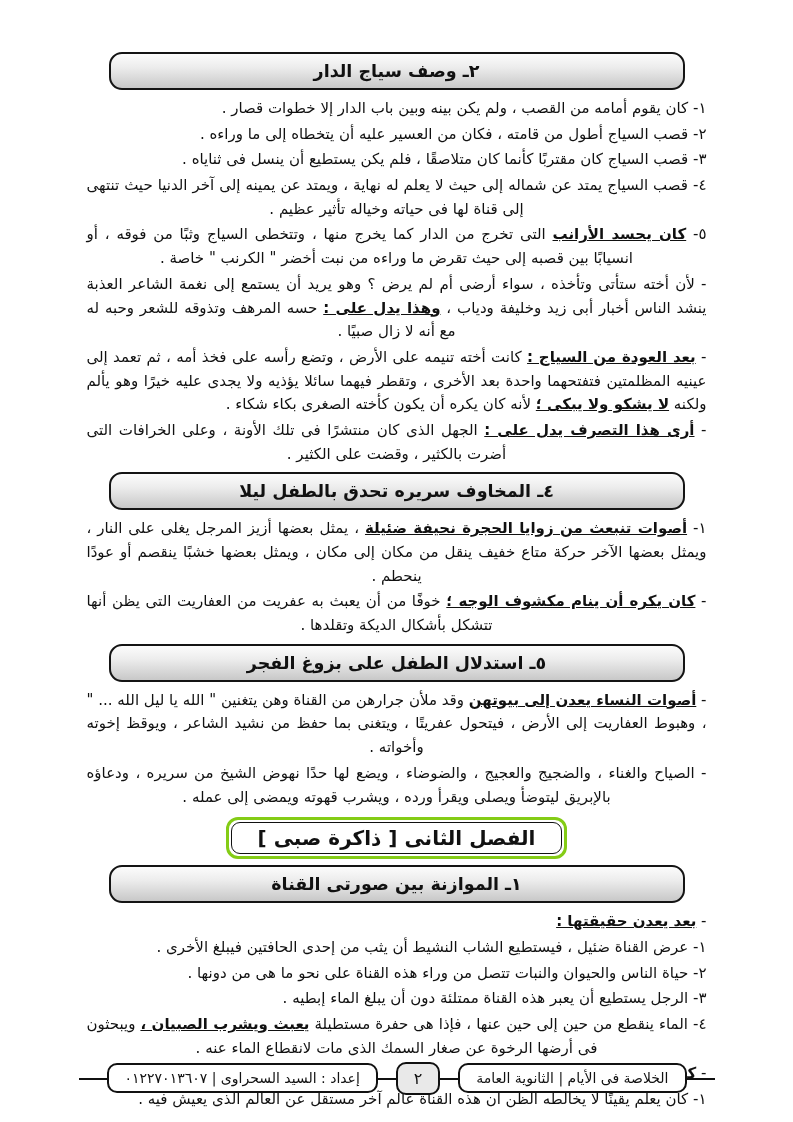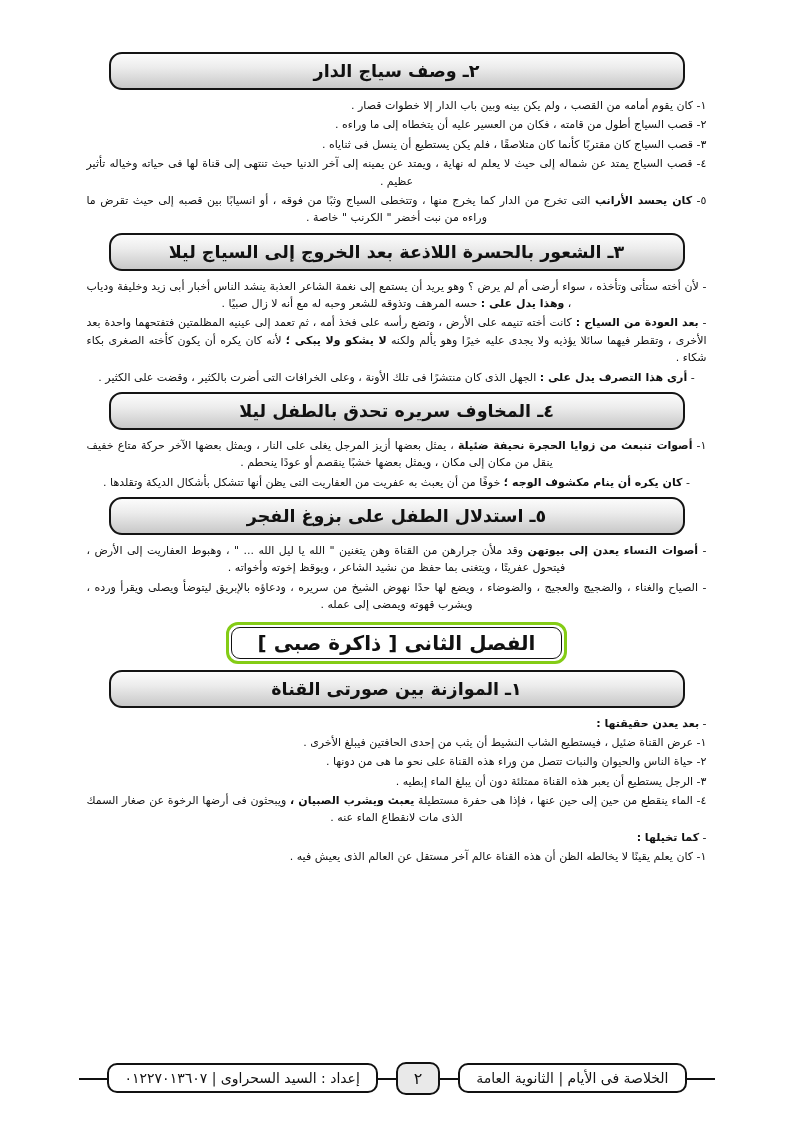--- a/index.html
+++ b/index.html
@@ -23,27 +23,27 @@
     border:2.5px solid #141414;
     border-radius:13px;
     background:linear-gradient(180deg,#fcfcfc 0%,#ececec 40%,#c8c8c8 100%);
     text-align:center;
     font-weight:bold;
     font-size:17.5px;
     padding:7px 4px;
   }
   .para {
     margin:1px 0 2px 0;
-    font-size:11px;
+    font-size:15px;
     line-height:1.58;
     text-align:justify;
     text-align-last:right;
   }
   .para.center-last { text-align-last:center; }
-  .bu { font-weight:bold; }
+  .bu { font-weight:bold; text-decoration:underline; }
   .chapter-wrap { text-align:center; margin:8px 0 4px 0; }
   .chapter-box {
     display:inline-block;
     border:3px solid #84cc16;
     border-radius:12px;
     padding:2px;
     background:#fff;
   }
   .chapter-box .inner {
     display:block;
@@ -92,21 +92,20 @@
 
 <div class="page">
 
   <div class="content">
       <div class="band">٢ـ وصف سياج الدار</div>
       <p class="para"><span>١- كان يقوم أمامه من القصب ، ولم يكن بينه وبين باب الدار إلا خطوات قصار .</span></p>
       <p class="para"><span>٢- قصب السياج أطول من قامته ، فكان من العسير عليه أن يتخطاه إلى ما وراءه .</span></p>
       <p class="para"><span>٣- قصب السياج كان مقتربًا كأنما كان متلاصقًا ، فلم يكن يستطيع أن ينسل فى ثناياه .</span></p>
       <p class="para center-last"><span>٤- قصب السياج يمتد عن شماله إلى حيث لا يعلم له نهاية ، ويمتد عن يمينه إلى آخر الدنيا حيث تنتهى إلى قناة لها فى حياته وخياله تأثير عظيم .</span></p>
       <p class="para center-last"><span>٥- </span><span class="bu">كان يحسد الأرانب</span><span> التى تخرج من الدار كما يخرج منها ، وتتخطى السياج وثبًا من فوقه ، أو انسيابًا بين قصبه إلى حيث تقرض ما وراءه من نبت أخضر " الكرنب " خاصة .</span></p>
-      <div class="band">٣ـ الشعور بالحسرة اللاذعة بعد الخروج إلى السياج ليلا</div>
       <p class="para center-last"><span>- لأن أخته ستأتى وتأخذه ، سواء أرضى أم لم يرض ؟ وهو يريد أن يستمع إلى نغمة الشاعر العذبة ينشد الناس أخبار أبى زيد وخليفة ودياب ، </span><span class="bu">وهذا يدل على :</span><span> حسه المرهف وتذوقه للشعر وحبه له مع أنه لا زال صبيًا .</span></p>
       <p class="para"><span>- </span><span class="bu">بعد العودة من السياج :</span><span> كانت أخته تنيمه على الأرض ، وتضع رأسه على فخذ أمه ، ثم تعمد إلى عينيه المظلمتين فتفتحهما واحدة بعد الأخرى ، وتقطر فيهما سائلا يؤذيه ولا يجدى عليه خيرًا وهو يألم ولكنه </span><span class="bu">لا يشكو ولا يبكى ؛</span><span> لأنه كان يكره أن يكون كأخته الصغرى بكاء شكاء .</span></p>
       <p class="para center-last"><span>- </span><span class="bu">أرى هذا التصرف يدل على :</span><span> الجهل الذى كان منتشرًا فى تلك الأونة ، وعلى الخرافات التى أضرت بالكثير ، وقضت على الكثير .</span></p>
       <div class="band">٤ـ المخاوف سريره تحدق بالطفل ليلا</div>
       <p class="para center-last"><span>١- </span><span class="bu">أصوات تنبعث من زوايا الحجرة نحيفة ضئيلة</span><span> ، يمثل بعضها أزيز المرجل يغلى على النار ، ويمثل بعضها الآخر حركة متاع خفيف ينقل من مكان إلى مكان ، ويمثل بعضها خشبًا ينقصم أو عودًا ينحطم .</span></p>
       <p class="para center-last"><span>- </span><span class="bu">كان يكره أن ينام مكشوف الوجه ؛</span><span> خوفًا من أن يعبث به عفريت من العفاريت التى يظن أنها تتشكل بأشكال الديكة وتقلدها .</span></p>
       <div class="band">٥ـ استدلال الطفل على بزوغ الفجر</div>
       <p class="para center-last"><span>- </span><span class="bu">أصوات النساء يعدن إلى بيوتهن</span><span> وقد ملأن جرارهن من القناة وهن يتغنين " الله يا ليل الله ... " ، وهبوط العفاريت إلى الأرض ، فيتحول عفريتًا ، ويتغنى بما حفظ من نشيد الشاعر ، ويوقظ إخوته وأخواته .</span></p>
       <p class="para center-last"><span>- الصياح والغناء ، والضجيج والعجيج ، والضوضاء ، ويضع لها حدًا نهوض الشيخ من سريره ، ودعاؤه بالإبريق ليتوضأ ويصلى ويقرأ ورده ، ويشرب قهوته ويمضى إلى عمله .</span></p>
       <div class="chapter-wrap"><div class="chapter-box"><span class="inner">الفصل الثانى [ ذاكرة صبى ]</span></div></div>

